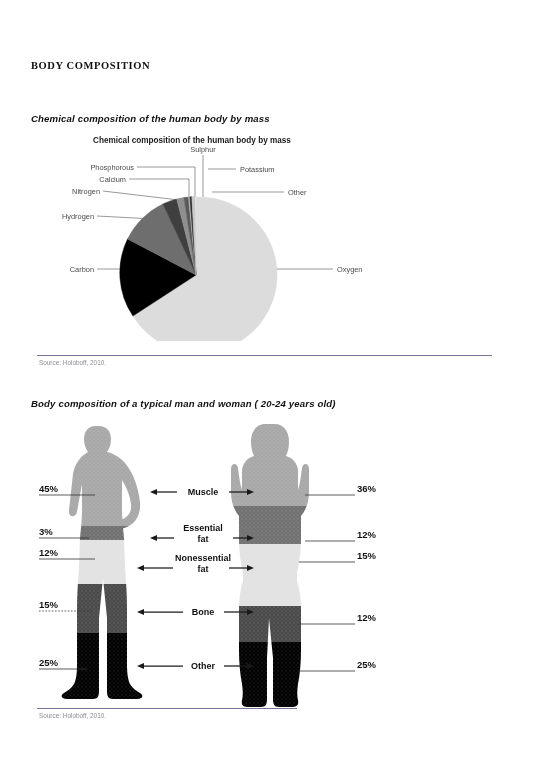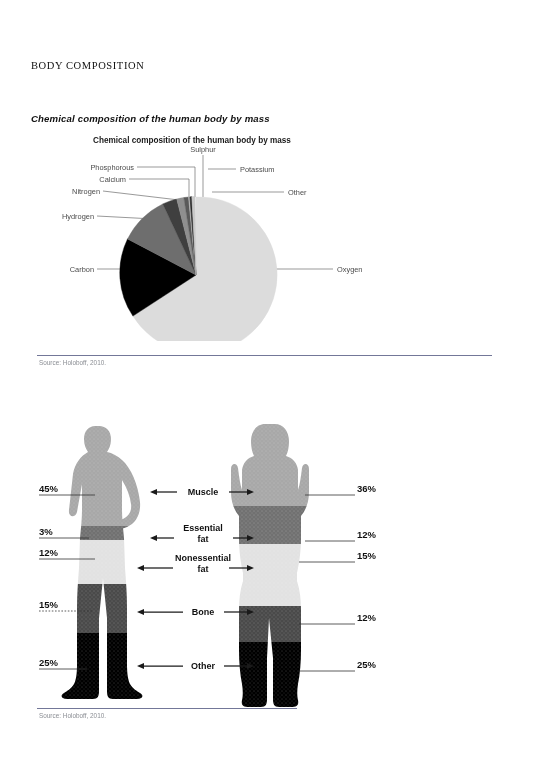--- a/index.html
+++ b/index.html
@@ -7,21 +7,21 @@
     width:544px;height:770px;position:relative;overflow:hidden;
     font-family:"Liberation Sans", sans-serif;color:#000;
     -webkit-font-smoothing:antialiased;
   }
   .page{position:absolute;inset:0;background:#fff;}
 
   
   .doc-title{
     position:absolute;left:31px;top:60px;
     font-family:"Liberation Serif", serif;
-    font-weight:normal;font-size:10.5px;letter-spacing:.6px;
+    font-weight:bold;font-size:10.5px;letter-spacing:.6px;
     color:#111;
   }
   .section-title{
     position:absolute;left:31px;
     font-family:"Liberation Sans", sans-serif;
     font-style:italic;font-weight:bold;font-size:9.6px;
     letter-spacing:.15px;color:#111;white-space:nowrap;
   }
   #sec1{top:113px;}
   #sec2{top:398px;}
@@ -125,20 +125,21 @@
       <text class="lbl" x="63" y="58" text-anchor="end">Nitrogen</text>
       <text class="lbl" x="57" y="83" text-anchor="end">Hydrogen</text>
       <text class="lbl" x="57" y="136" text-anchor="end">Carbon</text>
       <text class="lbl" x="300" y="136" text-anchor="start">Oxygen</text>
     </svg>
 
     <div class="fig-rule" style="top:219px;"></div>
     <div class="fig-source" style="top:223px;">Source: Holoboff, 2010.</div>
   </div>
 
+  <div class="section-title" id="sec2">Body composition of a typical man and woman ( 20-24 years old)</div>
 
   <div class="figure" id="fig2">
 
     <svg width="455" height="295" viewBox="0 0 455 295">
 
       <defs>
 
         <pattern id="spk" width="4" height="4" patternUnits="userSpaceOnUse">
           <rect width="4" height="4" fill="none"></rect>
           <circle cx="1" cy="1" r=".45" fill="#ffffff" opacity=".55"></circle>

